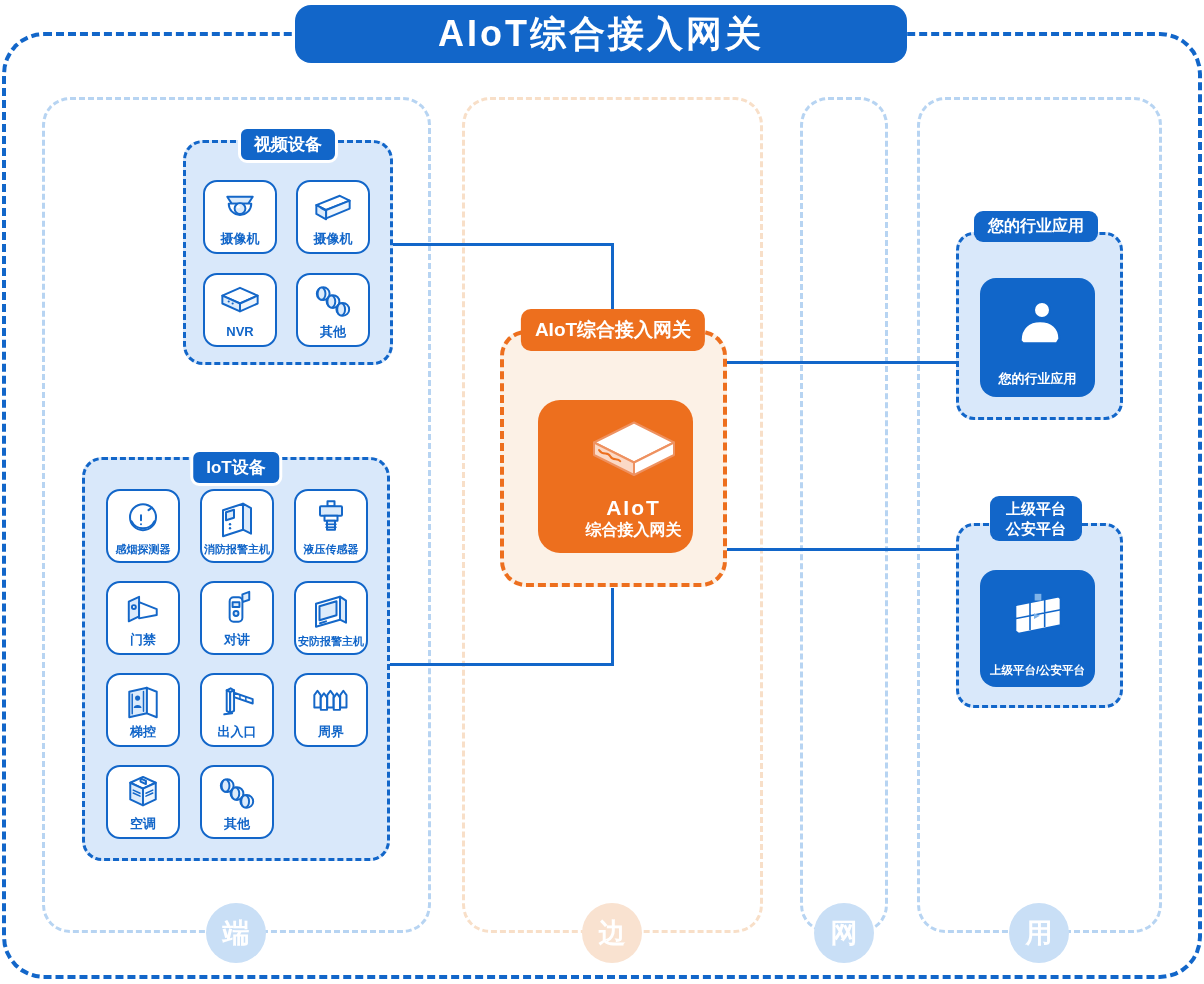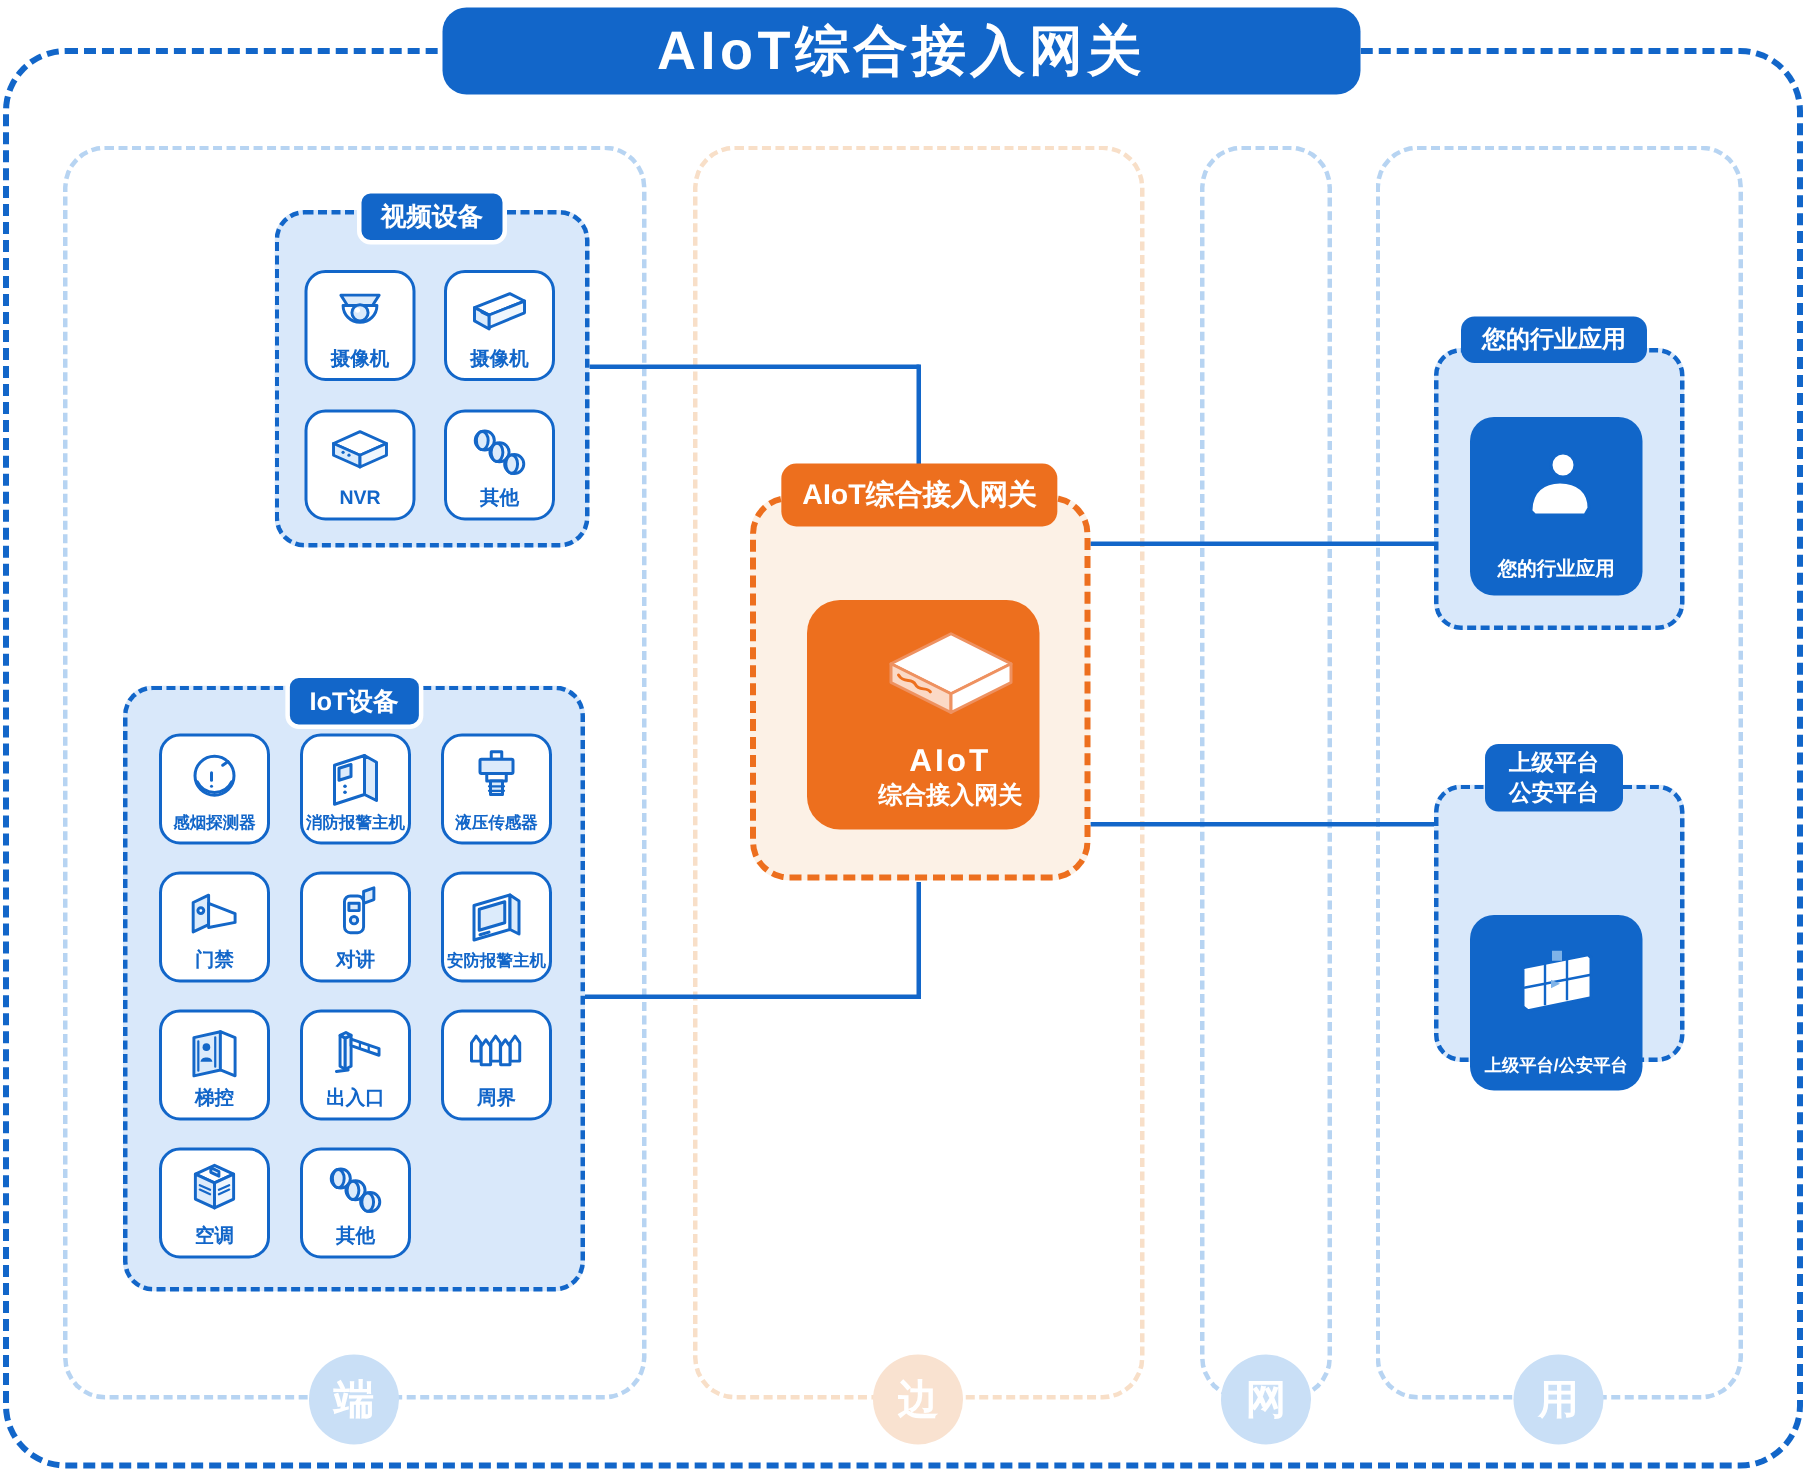--- a/index.html
+++ b/index.html
@@ -57,21 +57,21 @@
   .rbox{background:#D9E8FA;border:3px dashed #1266C9;border-radius:18px;z-index:2;}
   .rbox-a{left:956px;top:232px;width:167px;height:188px;}
   .rbox-b{left:956px;top:523px;width:167px;height:185px;}
   .rlabel{transform:translateX(-50%);background:#1266C9;color:#fff;font-weight:bold;border-radius:9px;
     text-align:center;z-index:4;white-space:nowrap;}
   .rlabel-a{left:1036px;top:211px;font-size:16px;padding:5px 14px;}
   .rlabel-b{left:1036px;top:496px;font-size:15px;line-height:1.3;padding:3px 16px;text-align:right;}
   .rtile{background:#1166C9;border-radius:16px;z-index:3;display:flex;flex-direction:column;align-items:center;
     justify-content:flex-end;padding-bottom:9px;}
   .rtile-a{left:980px;top:278px;width:115px;height:119px;}
-  .rtile-b{left:980px;top:570px;width:115px;height:117px;margin-top:40px;}
+  .rtile-b{left:980px;top:570px;width:115px;height:117px;}
   .rtile svg{flex:1;min-height:0;width:64px;}
   .rtile-label{color:#fff;font-weight:bold;font-size:13px;white-space:nowrap;}
   .rtile-b .rtile-label{font-size:11.5px;}
 
   
   .conn{background:#1266C9;z-index:1;}
   .l1h{left:393px;top:243px;width:220px;height:3px;}
   .l1v{left:611px;top:243px;width:3px;height:68px;}
   .l2h{left:390px;top:663px;width:224px;height:3px;}
   .l2v{left:611px;top:588px;width:3px;height:78px;}

